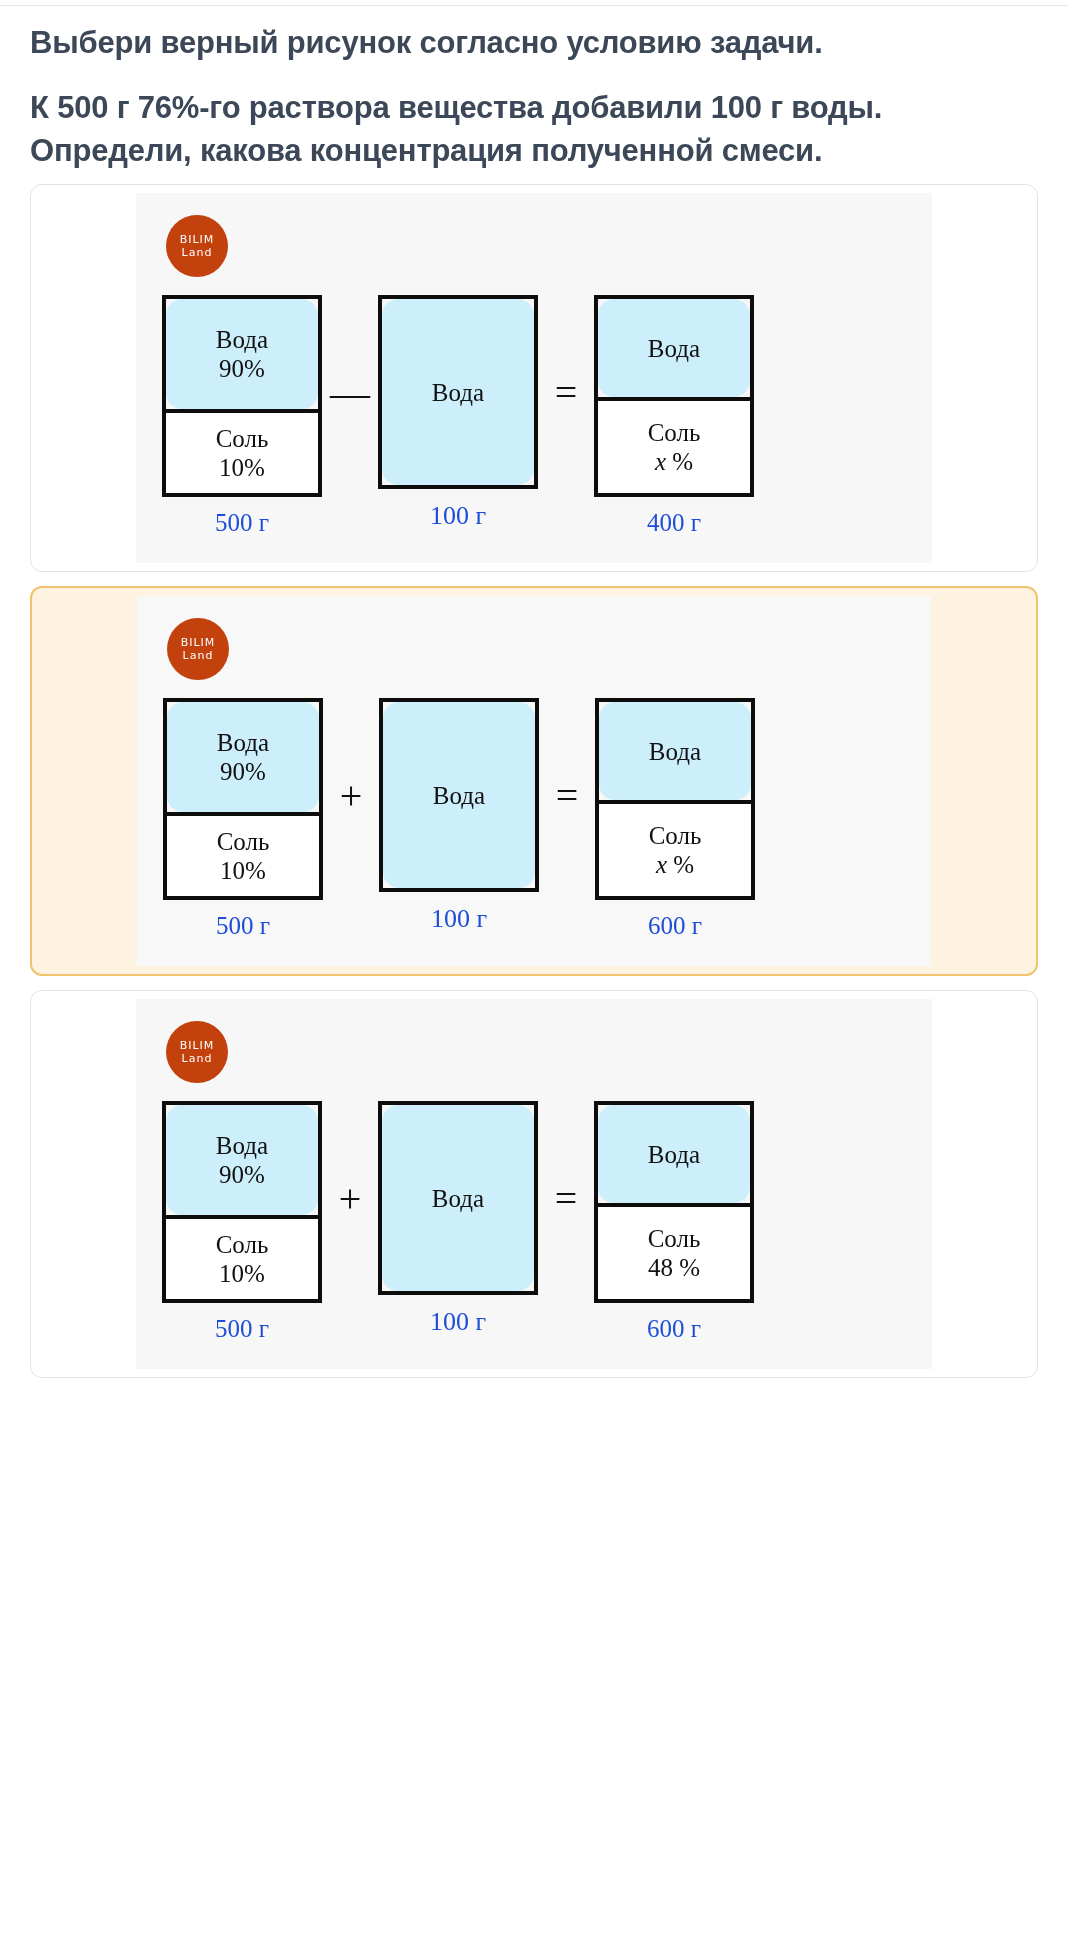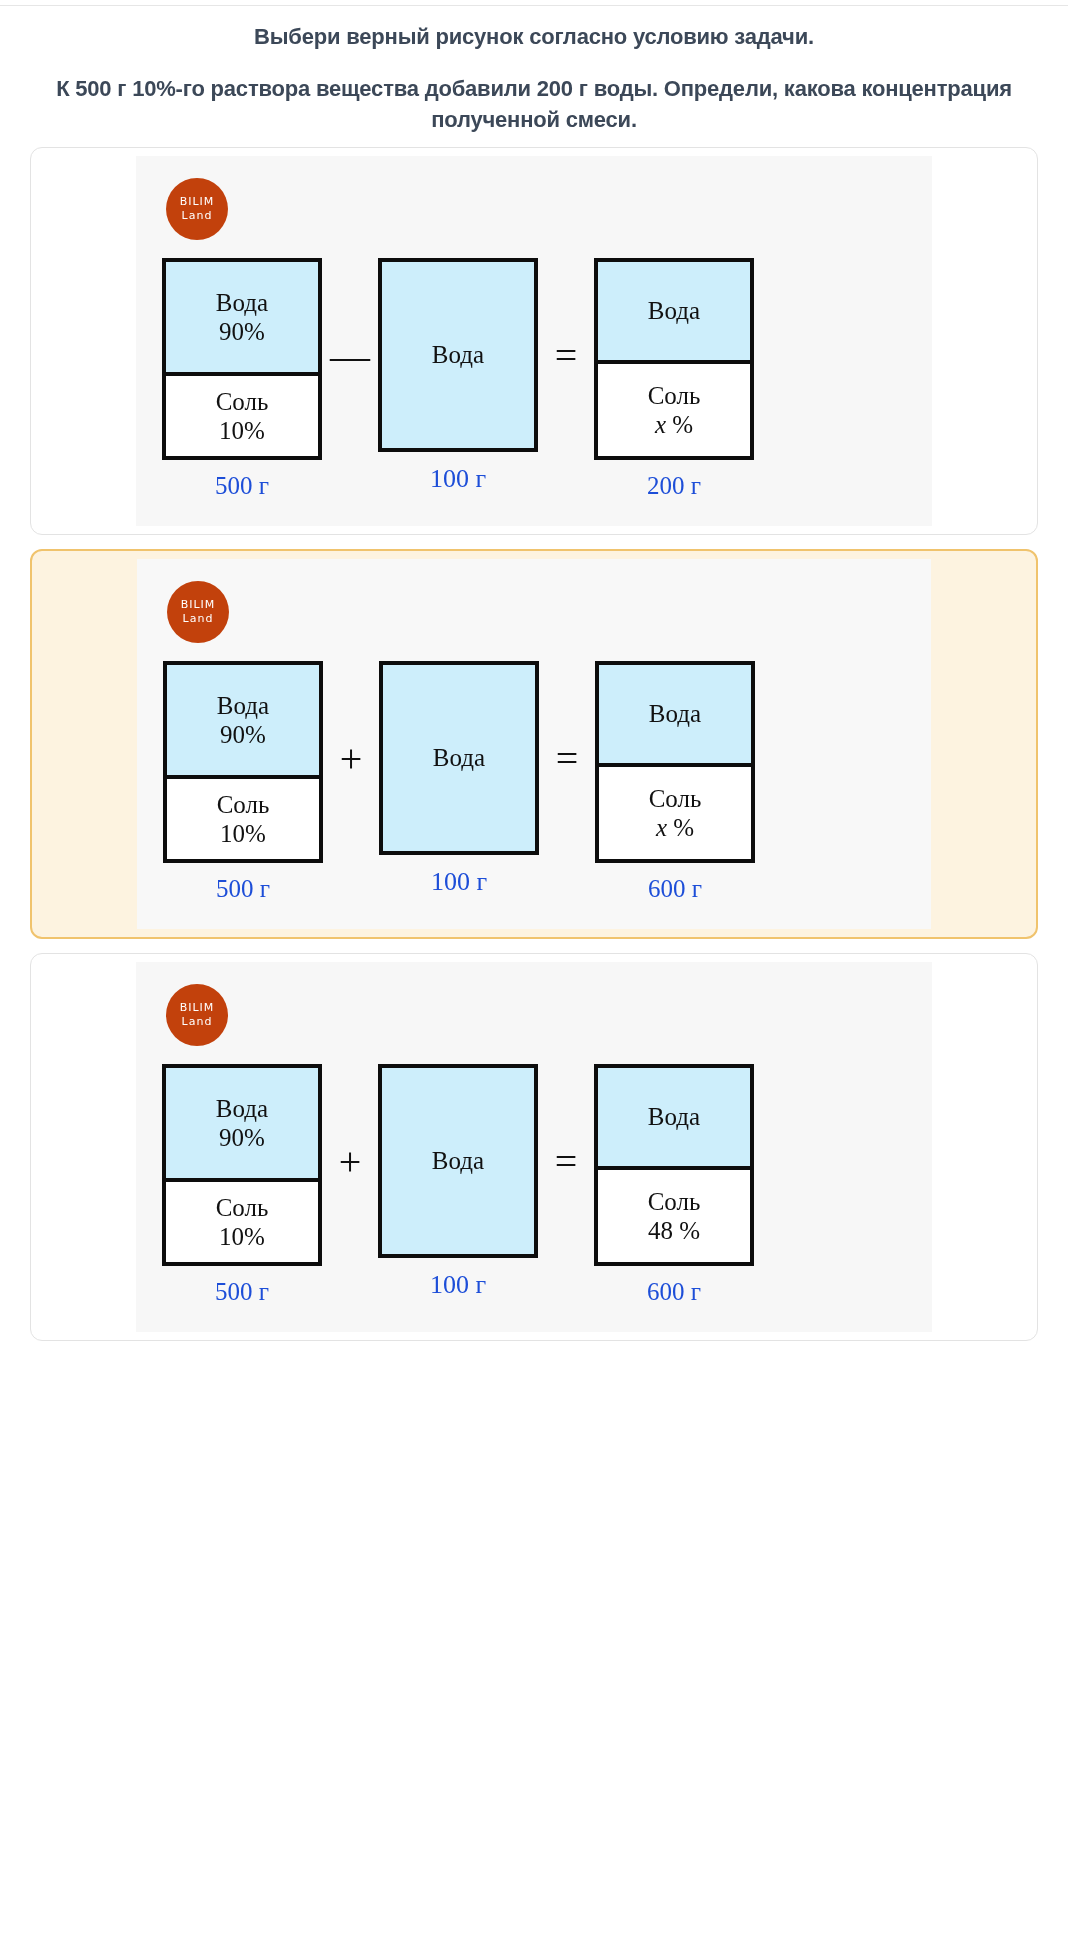--- a/index.html
+++ b/index.html
@@ -9,24 +9,23 @@
     font-family: "Liberation Sans", sans-serif;
   }
   body { padding: 0; }
 
   .topline { height: 6px; background: #ffffff; border-bottom: 1px solid #e6e6e6; }
 
   .question-block { padding: 16px 30px 0 30px; }
   .question-title, .question-body {
     color: #3c4858;
     font-weight: bold;
-    font-size: 22px;
+    font-size: 31px;
     line-height: 1.38;
     letter-spacing: -0.2px;
-    text-align: center;
   }
   .question-body { margin-top: 22px; }
 
   .options { padding: 12px 30px 0 30px; }
 
   .option-card {
     border: 1px solid #e3e3e3;
     border-radius: 12px;
     background: #ffffff;
     margin-bottom: 14px;
@@ -81,21 +80,21 @@
   .cell {
     display: flex;
     flex-direction: column;
     align-items: center;
     justify-content: center;
     font-family: "Liberation Serif", serif;
     font-size: 25px;
     color: #111111;
     line-height: 1.18;
   }
-  .cell.water { background: #cdeefb; }
+  .cell.water { background: #cdeefb; border-radius: 16px; }
   .cell.salt  { background: #ffffff; border-top: 4px solid #0d0d0d; }
   .cell.fill  { flex: 1 1 auto; }
 
   .weight {
     text-align: center;
     font-family: "Liberation Serif", serif;
     font-size: 25px;
     color: #1d4ed8;
     margin-top: 12px;
     width: 160px;
@@ -123,21 +122,21 @@
   .h-water-b { height: 98px; }
   .h-salt-b  { height: 96px; }
 </style>
 </head>
 <body>
 
 <div class="topline"></div>
 
 <div class="question-block">
   <div class="question-title">Выбери верный рисунок согласно условию задачи.</div>
-  <div class="question-body">К 500 г 10%-го раствора вещества добавили 200 г воды. Определи, какова концентрация полученной смеси.</div>
+  <div class="question-body">К 500 г 76%-го раствора вещества добавили 100 г воды. Определи, какова концентрация полученной смеси.</div>
 </div>
 
 <div class="options" id="options-root">
     <div class="option-card">
       <div class="diagram-wrap">
         <div class="logo">
           <span>BILIM</span>
           <span>Land</span>
         </div>
         <div class="equation">
@@ -171,21 +170,21 @@
           <div class="col">
             <div class="boxstack">
               <div class="cell water h-water-b">
                 <span>Вода</span>
               </div>
               <div class="cell salt h-salt-b">
                 <span>Соль</span>
                 <span><span class="ital">x</span> %</span>
               </div>
             </div>
-            <div class="weight">200  г</div>
+            <div class="weight">400  г</div>
           </div>
         </div>
       </div>
     </div>
     <div class="option-card selected">
       <div class="diagram-wrap">
         <div class="logo">
           <span>BILIM</span>
           <span>Land</span>
         </div>

